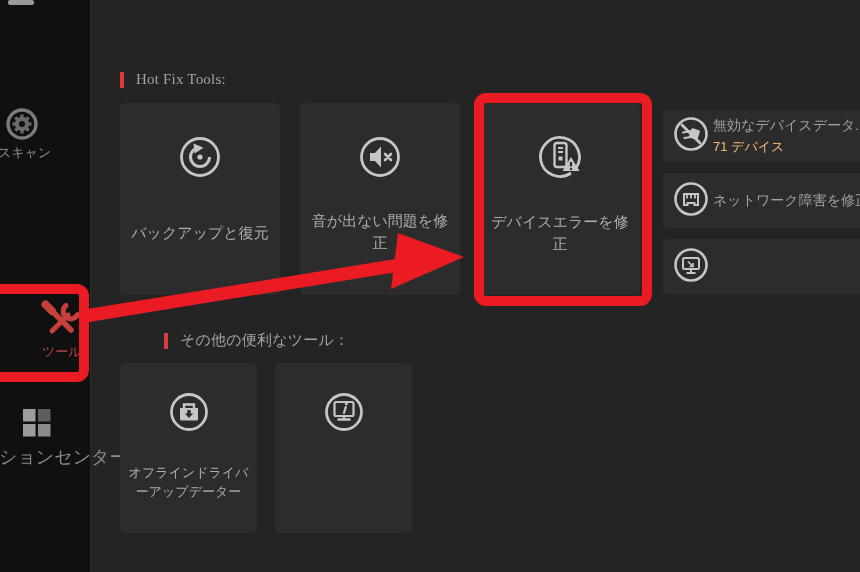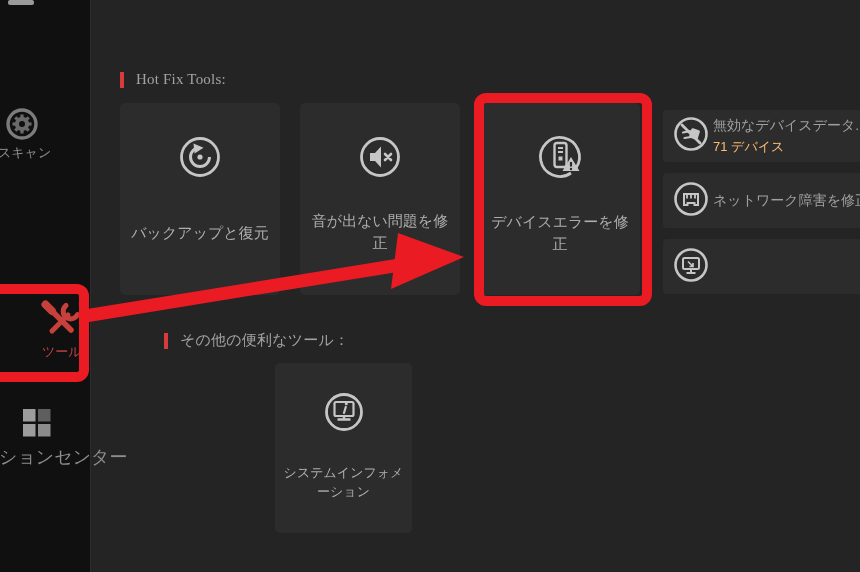--- a/index.html
+++ b/index.html
@@ -171,32 +171,42 @@
         <path d="M16,15.5 l5,5 M21,17 v3.5 h-3.5" stroke="#c6c6c6" stroke-width="1.7" fill="none"></path>
       </svg>
     </span>
   </div>
 
   <div class="sec-head" style="left:120px;top:331px;padding-left:44px;">
     <span class="sec-bar"></span>
     <span>その他の便利なツール：</span>
   </div>
 
+  <div class="card row2" style="left:120px;top:363px;width:137px;height:170px;">
+    <span class="card-icon" style="top:24px;">
+      <svg width="50" height="50" viewBox="0 0 50 50">
+        <circle cx="25" cy="25" r="17.5" fill="none" stroke="#c6c6c6" stroke-width="2.8"></circle>
+        <path d="M16,21 h18 v11 a1.5,1.5 0 0 1 -1.5,1.5 h-15 a1.5,1.5 0 0 1 -1.5,-1.5 Z" fill="#c6c6c6"></path>
+        <path d="M20,21 v-3.5 h10 v3.5" fill="none" stroke="#c6c6c6" stroke-width="2.4"></path>
+        <polygon points="25,31 20.8,26.5 23.3,26.5 23.3,23 26.7,23 26.7,26.5 29.2,26.5" fill="#2c2c2c"></polygon>
+      </svg>
+    </span>
+    <div class="card-label">オフラインドライバーアップデーター</div>
+  </div>
 
   <div class="card row2" style="left:275px;top:363px;width:137px;height:170px;">
     <span class="card-icon" style="top:24px;">
       <svg width="50" height="50" viewBox="0 0 50 50">
         <circle cx="25" cy="25" r="17.5" fill="none" stroke="#c6c6c6" stroke-width="2.8"></circle>
         <rect x="15.5" y="15" width="19" height="14" rx="1.5" fill="none" stroke="#c6c6c6" stroke-width="2.2"></rect>
         <path d="M26.8,20 l-1.8,6" stroke="#c6c6c6" stroke-width="2.2" stroke-linecap="round"></path>
         <circle cx="27.3" cy="16.8" r="1.5" fill="#c6c6c6"></circle>
         <path d="M25,29 v2.5 M18.5,32.5 h13" stroke="#c6c6c6" stroke-width="2.4"></path>
       </svg>
     </span>
-    <div class="card-label">システムインフォメーション</div>
   </div>
 
   <svg class="overlay" viewBox="0 0 860 572">
     <rect x="-12" y="289" width="96" height="88" rx="7" fill="none" stroke="#ea1b22" stroke-width="10"></rect>
     <rect x="479" y="98" width="168" height="203" rx="7" fill="none" stroke="#ea1b22" stroke-width="10"></rect>
     <path d="M85,316 L412,263" stroke="#ea1b22" stroke-width="13" stroke-linecap="round" fill="none"></path>
     <polygon points="464,257 398,233 391,289" fill="#ea1b22"></polygon>
   </svg>
 
 </div>

